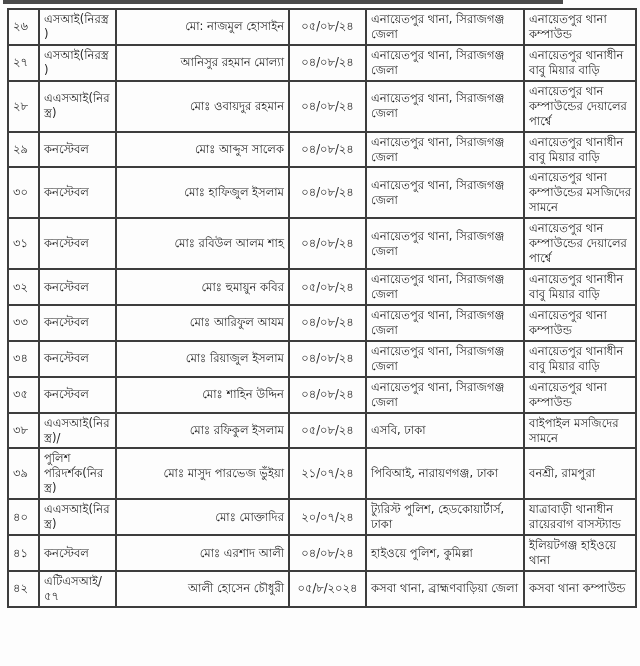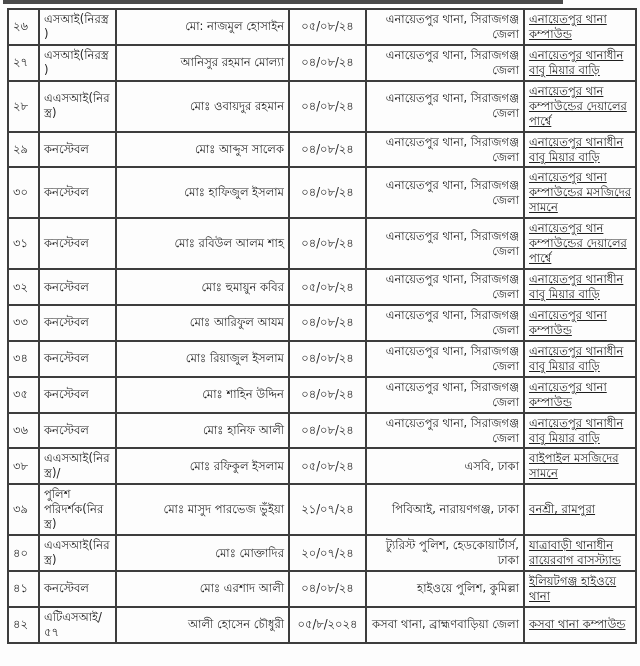--- a/index.html
+++ b/index.html
@@ -44,22 +44,22 @@
   col.c-serial{width:31px;}
   col.c-rank{width:77px;}
   col.c-name{width:173px;}
   col.c-date{width:77px;}
   col.c-unit{width:158px;}
   col.c-location{width:112px;}
   td.serial{text-align:left;}
   td.rank{text-align:left;font-size:11px;}
   td.name{text-align:right;padding-left:6px;}
   td.date{text-align:center;}
-  td.unit{text-align:right;}
-  td.location{text-align:left;text-decoration:underline;}
+  td.unit{text-align:left;}
+  td.location{text-align:left;}
   tr.roster-row{min-height:20px;}
 </style>
 </head>
 <body>
 
 <div class="page">
   <div class="top-strip"></div>
   <table class="roster">
     <colgroup>
       <col class="c-serial">
@@ -144,28 +144,20 @@
         </tr>
         <tr class="roster-row">
           <td class="serial">৩৫</td>
           <td class="rank">কনস্টেবল</td>
           <td class="name">মোঃ শাহিন উদ্দিন</td>
           <td class="date">০৪/০৮/২৪</td>
           <td class="unit">এনায়েতপুর থানা, সিরাজগঞ্জ জেলা</td>
           <td class="location">এনায়েতপুর থানা কম্পাউন্ড</td>
         </tr>
         <tr class="roster-row">
-          <td class="serial">৩৬</td>
-          <td class="rank">কনস্টেবল</td>
-          <td class="name">মোঃ হানিফ আলী</td>
-          <td class="date">০৪/০৮/২৪</td>
-          <td class="unit">এনায়েতপুর থানা, সিরাজগঞ্জ জেলা</td>
-          <td class="location">এনায়েতপুর থানাধীন বাবু মিয়ার বাড়ি</td>
-        </tr>
-        <tr class="roster-row">
           <td class="serial">৩৮</td>
           <td class="rank">এএসআই(নিরস্ত্র)/</td>
           <td class="name">মোঃ রফিকুল ইসলাম</td>
           <td class="date">০৫/০৮/২৪</td>
           <td class="unit">এসবি, ঢাকা</td>
           <td class="location">বাইপাইল মসজিদের সামনে</td>
         </tr>
         <tr class="roster-row">
           <td class="serial">৩৯</td>
           <td class="rank">পুলিশ পরিদর্শক(নিরস্ত্র)</td>

